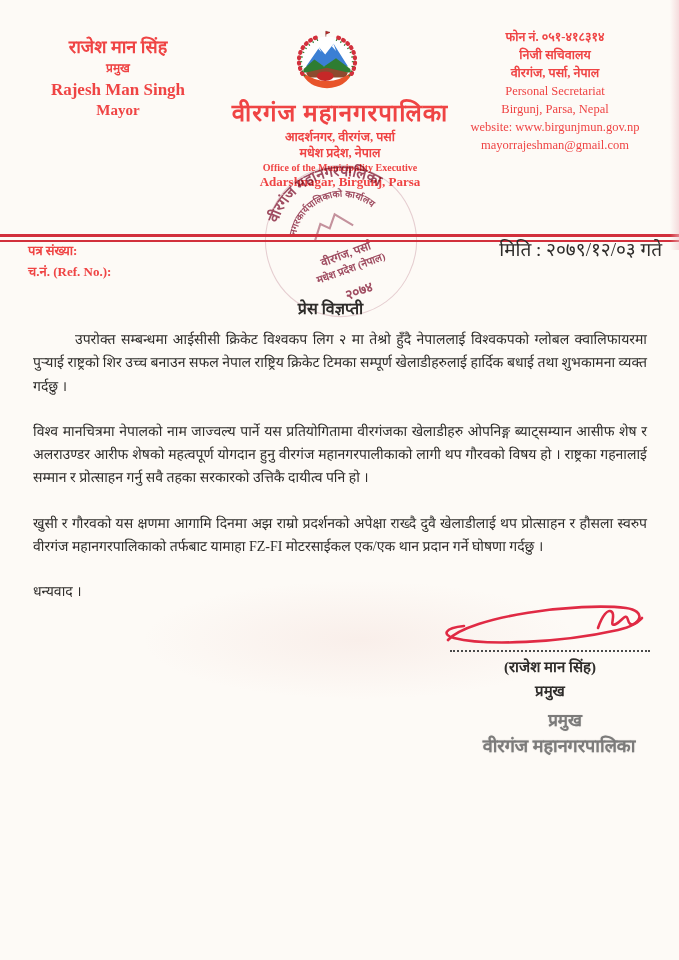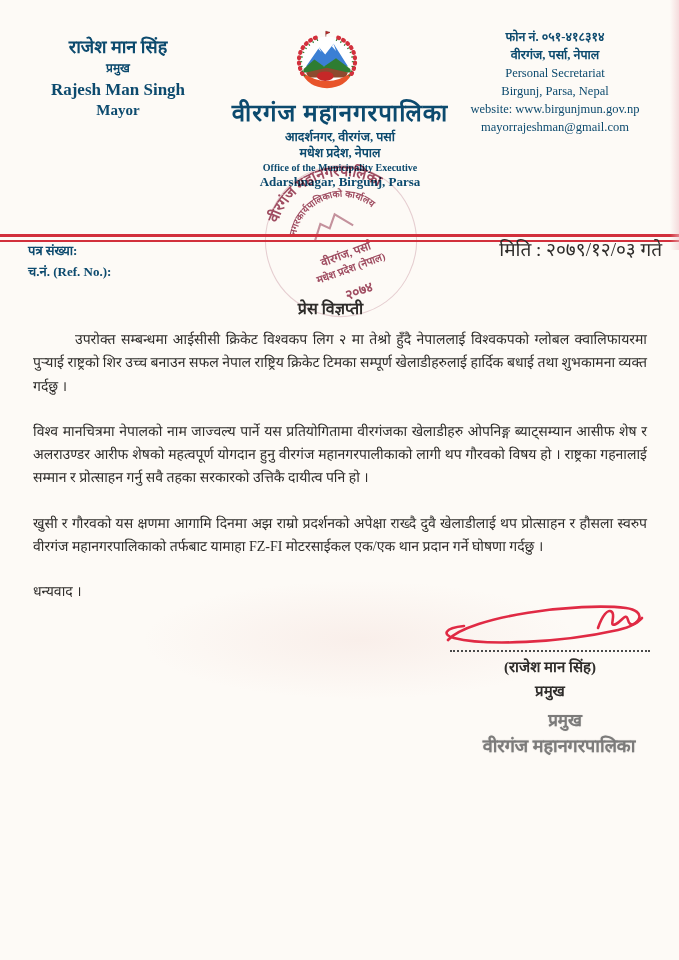--- a/index.html
+++ b/index.html
@@ -2,21 +2,21 @@
 <html><head>
 <meta charset="utf-8">
 <style>
   html,body{margin:0;padding:0;background:#e8e8e8;}
   .page{
     position:relative; width:679px; height:960px; margin:0 auto;
     background:#fdfaf6; overflow:hidden;
     font-family:"Liberation Serif","DejaVu Serif",serif;
     color:#2e2c2a;
   }
-  .red{color:#0c4a6e;}
+  .red{color:#ef4444;}
   .abs{position:absolute;}
   .ctr{text-align:center;}
 
   
   .hdr-left{left:18px; top:36px; width:200px; line-height:1.25;}
   .hdr-left .np-name{font-size:18px; font-weight:bold;}
   .hdr-left .np-title{font-size:12px; font-weight:bold; margin-top:2px;}
   .hdr-left .en-name{font-size:17px; font-weight:bold; margin-top:3px;}
   .hdr-left .en-title{font-size:15px; font-weight:bold; margin-top:1px;}
 
@@ -79,20 +79,21 @@
 
   <div class="abs hdr-left ctr red">
     <div class="np-name">राजेश मान सिंह</div>
     <div class="np-title">प्रमुख</div>
     <div class="en-name">Rajesh Man Singh</div>
     <div class="en-title">Mayor</div>
   </div>
 
   <div class="abs hdr-right ctr red">
     <div class="b">फोन नं. ०५१-४१८३१४</div>
+    <div class="b">निजी सचिवालय</div>
     <div class="b">वीरगंज, पर्सा, नेपाल</div>
     <div>Personal Secretariat</div>
     <div>Birgunj, Parsa, Nepal</div>
     <div>website: www.birgunjmun.gov.np</div>
     <div>mayorrajeshman@gmail.com</div>
   </div>
 
   <svg class="abs emblem" viewBox="0 0 130 112">
     <ellipse cx="65" cy="52" rx="42" ry="40" fill="#ffffff"></ellipse>
 

